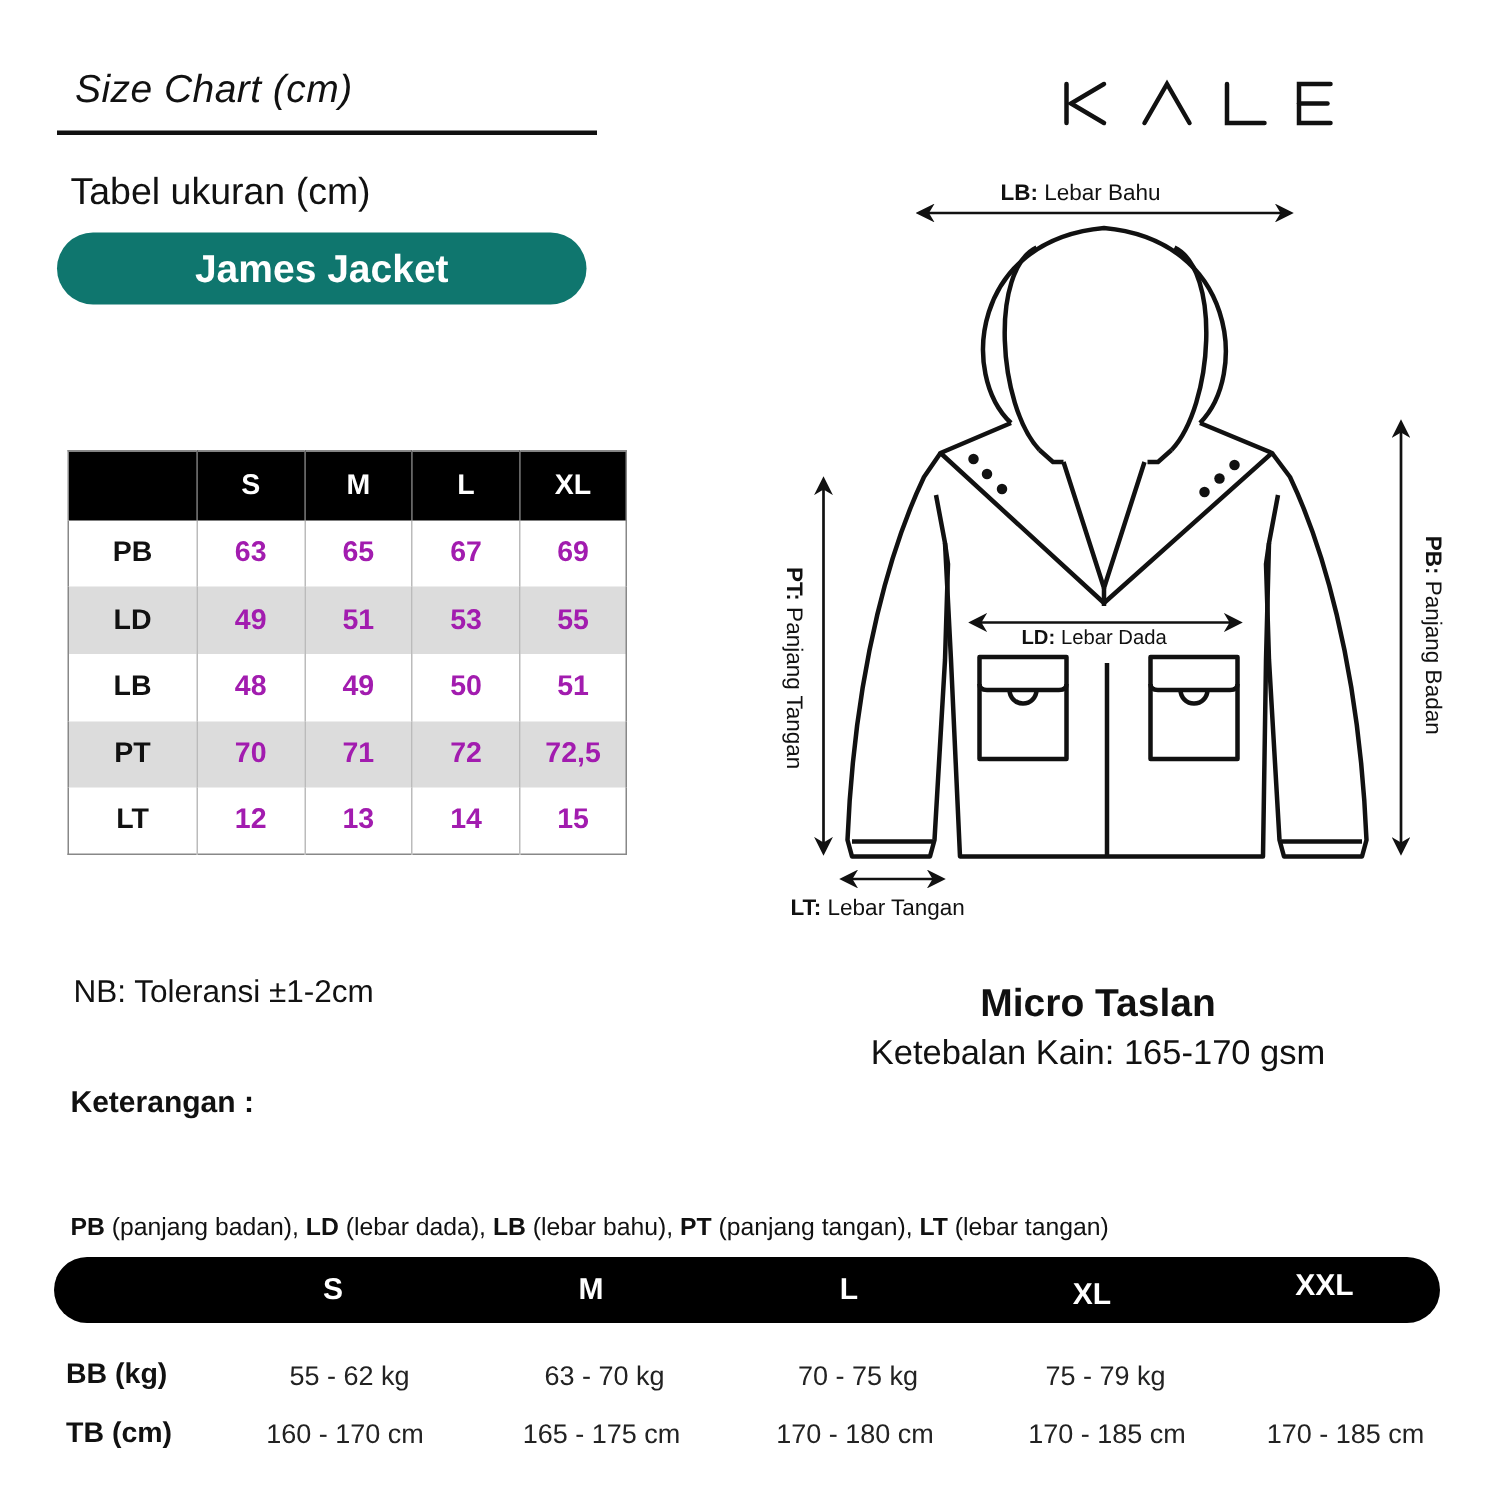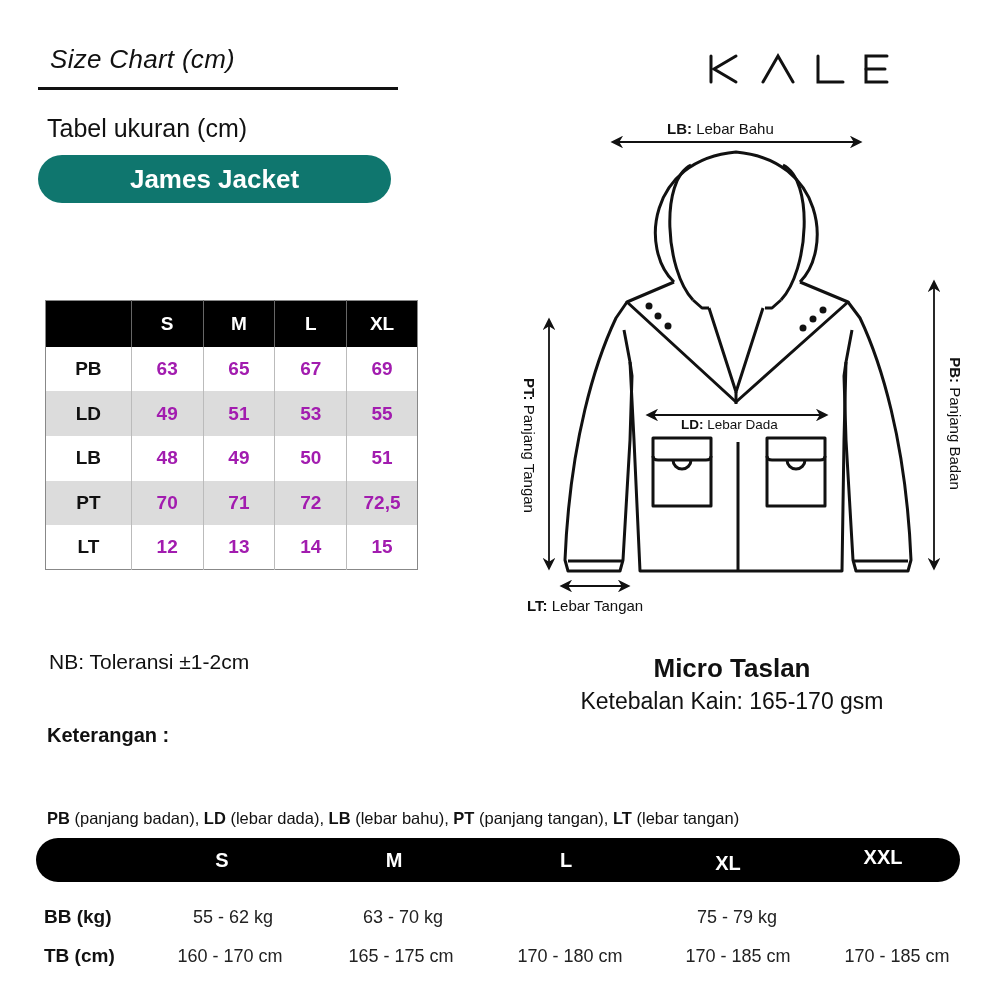--- a/index.html
+++ b/index.html
@@ -201,20 +201,21 @@
   <div class="wsize" style="left:298px;">M</div>
   <div class="wsize" style="left:470px;">L</div>
   <div class="wsize" style="left:632px; top:3px;">XL</div>
   <div class="wsize" style="left:787px; top:-3px;">XXL</div>
 </div>
 
 <div class="wrow" style="top:902px;">
   <div class="wlabel">BB (kg)</div>
   <div class="wval" style="left:158px;">55 - 62 kg</div>
   <div class="wval" style="left:328px;">63 - 70 kg</div>
+  <div class="wval" style="left:497px;">70 - 75 kg</div>
   <div class="wval" style="left:662px;">75 - 79 kg</div>
 </div>
 
 <div class="wrow" style="top:941px;">
   <div class="wlabel">TB (cm)</div>
   <div class="wval" style="left:155px;">160 - 170 cm</div>
   <div class="wval" style="left:326px;">165 - 175 cm</div>
   <div class="wval" style="left:495px;">170 - 180 cm</div>
   <div class="wval" style="left:663px;">170 - 185 cm</div>
   <div class="wval" style="left:822px;">170 - 185 cm</div>

